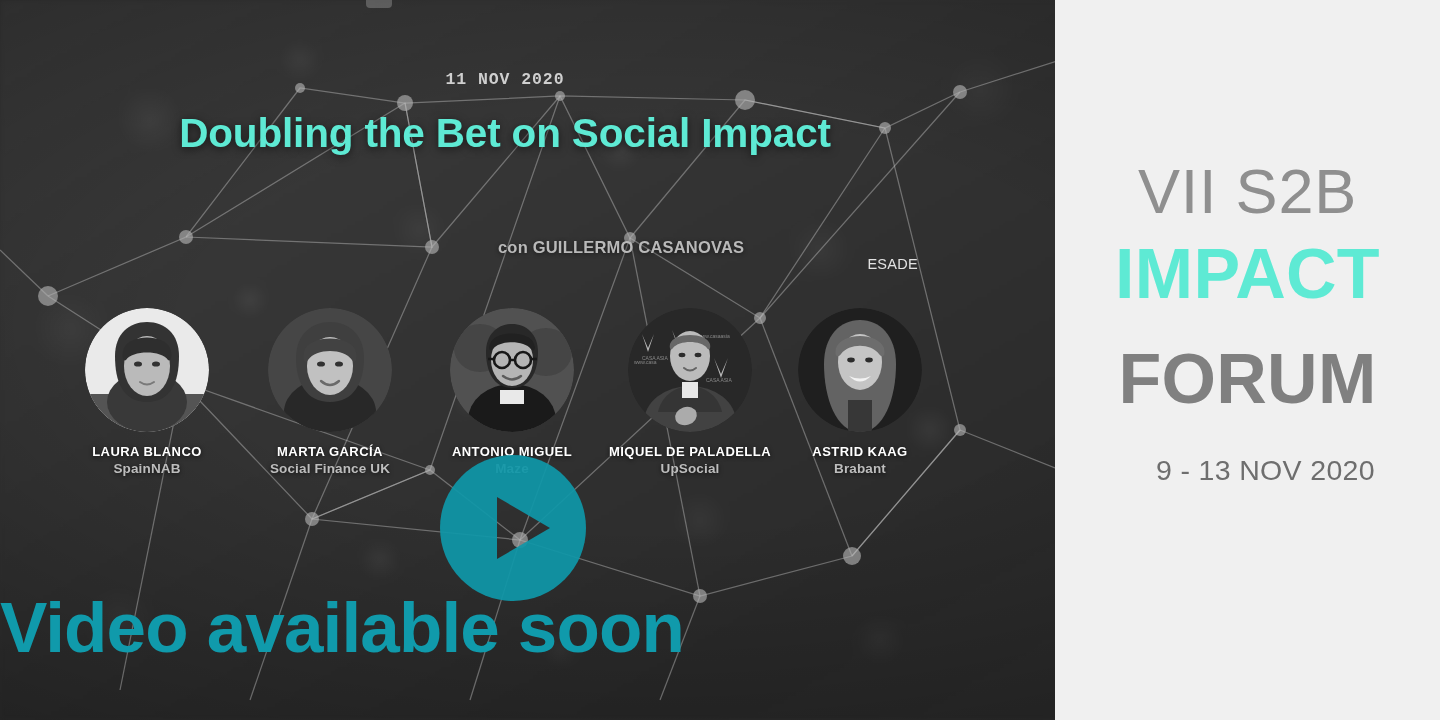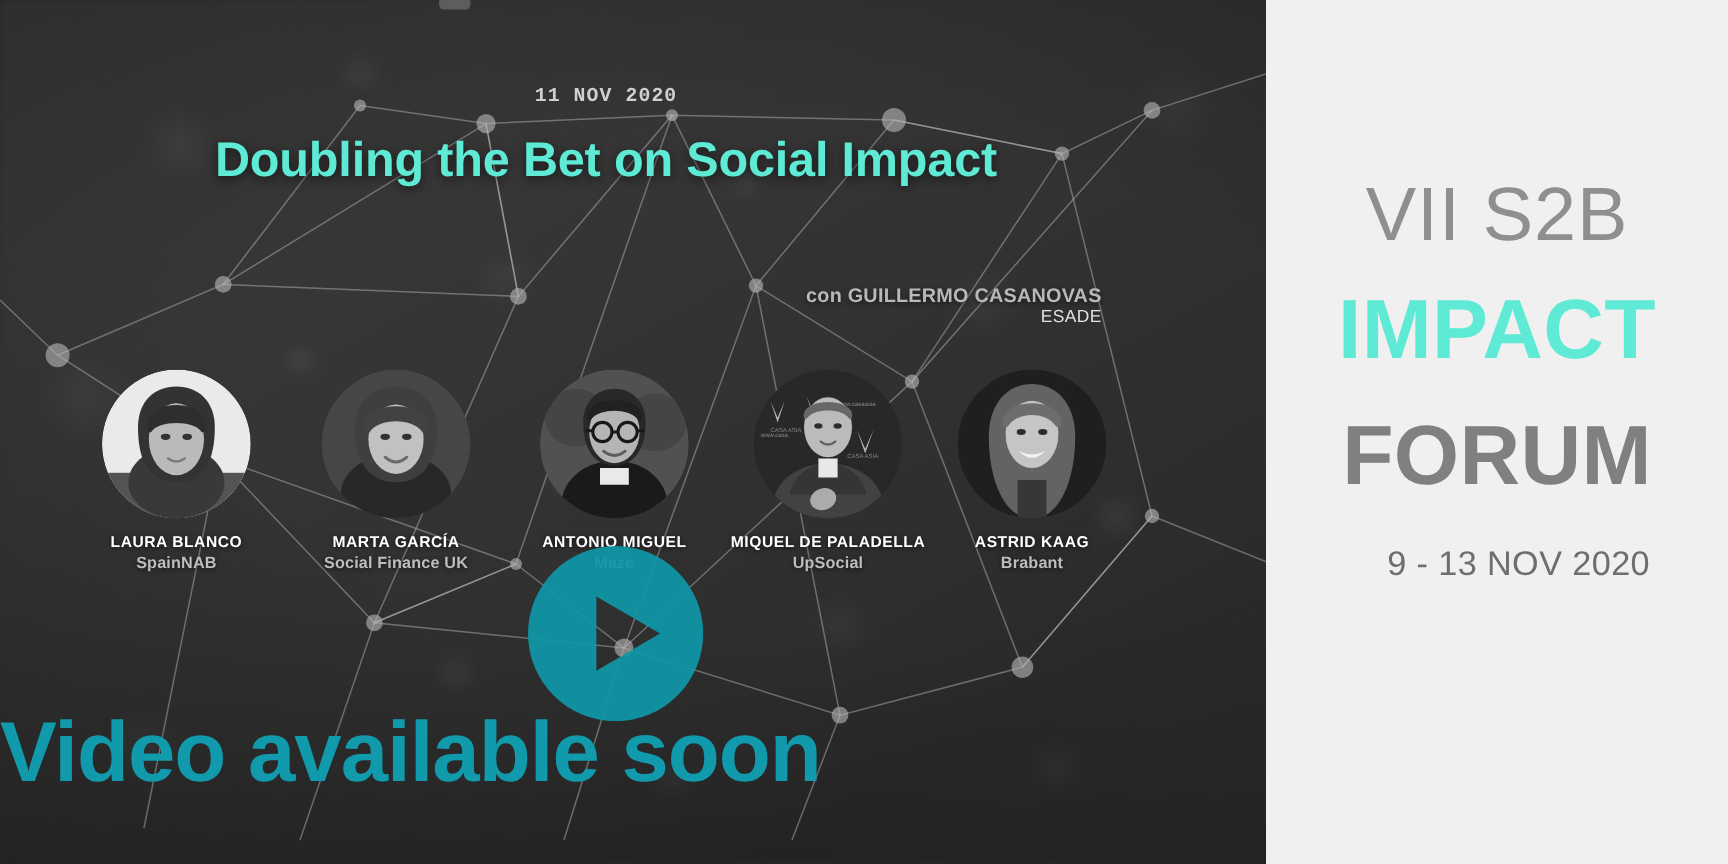--- a/index.html
+++ b/index.html
@@ -53,21 +53,21 @@
     color:#cfcfcf;font-size:16.5px;font-weight:700;letter-spacing:.055em;font-family:Liberation Mono, monospace;
   }
   .title{
     position:absolute;left:40px;top:104px;width:930px;text-align:center;
     color:#5eead4;font-size:40.5px;font-weight:700;line-height:1.44;
     letter-spacing:-.004em;
     text-shadow:0 2px 9px rgba(0,0,0,.55);
   }
   .title .l2{display:block;}
   .with-line{
-    position:absolute;right:522px;top:238px;text-align:right;width:420px;
+    position:absolute;right:522px;top:238px;width:420px;
     color:#b9b9b9;font-size:16.5px;font-weight:700;letter-spacing:.012em;
     text-shadow:0 1px 4px rgba(0,0,0,.5);
   }
   .with-org{
     position:absolute;right:522px;top:256px;text-align:right;width:420px;
     color:#e2e2e2;font-size:14.5px;font-weight:400;letter-spacing:.02em;
   }
 
   
   .speakers{position:absolute;left:0;top:308px;width:1010px;height:185px;}
@@ -347,21 +347,21 @@
       <path d="M385,0 L2,0 C2,0 2,140 2,146 A210,214 0 0 0 2,574 C2,580 2,720 2,720 L385,720 Z" fill="none"></path>
       <g>
         <path d="M385,0 L0,0 L0,720 L385,720 Z" fill="#f0f0f0"></path>
       </g>
       <path d="M0,0 L0,150 A208,210 0 0 0 0,570 L0,720 L-110,720 L-110,0 Z" fill="#f0f0f0"></path>
       <circle cx="0" cy="360" r="209" fill="#f0f0f0"></circle>
     </svg>
   </div>
 
   <div class="p-txt">
-    <div class="p-vii" style="color:#8f8f8f;">VII S2B</div>
+    <div class="p-vii" style="color:#8f8f8f;margin-top:12px;">VII S2B</div>
     <div class="p-impact" style="color:#5eead4;">IMPACT</div>
     <div class="p-forum" style="color:#808080;">FORUM</div>
     <div class="p-dates" style="color:#6e6e6e;padding-left:36px;">9 - 13 NOV 2020</div>
   </div>
 
   <div class="topnub"></div>
 
 </div>
 
 </body></html>

